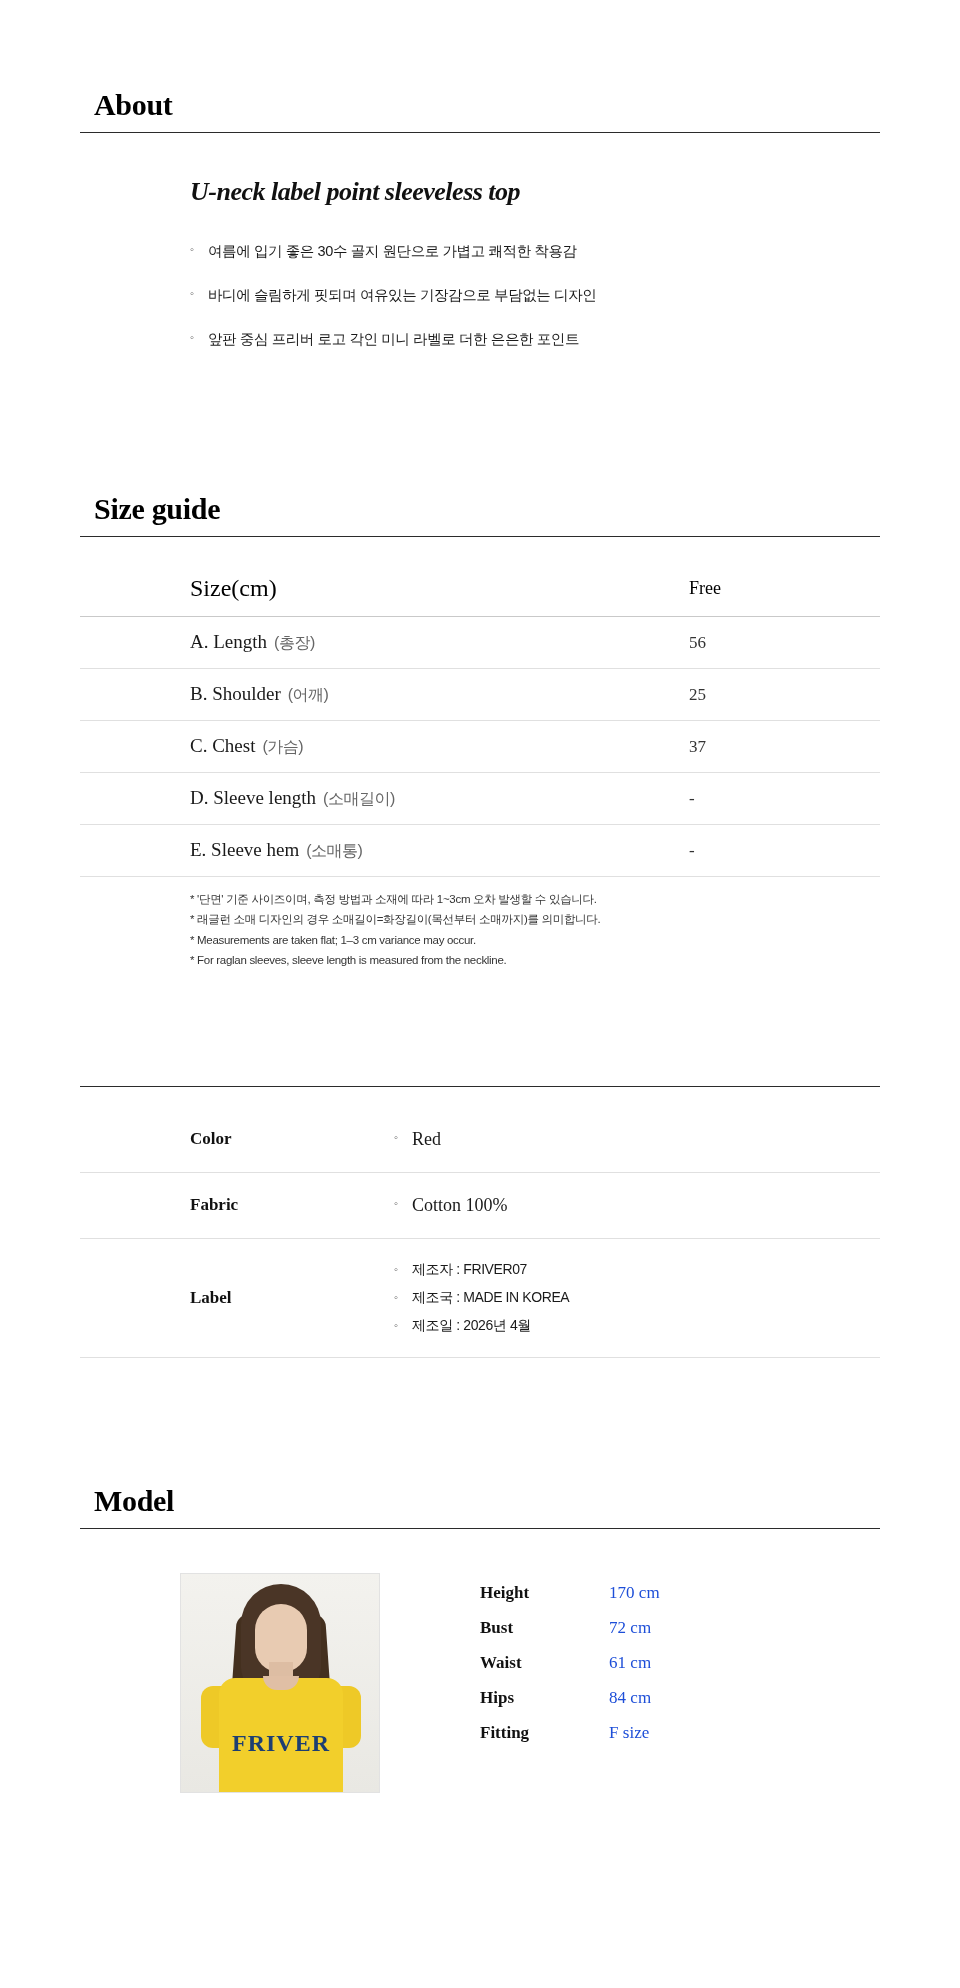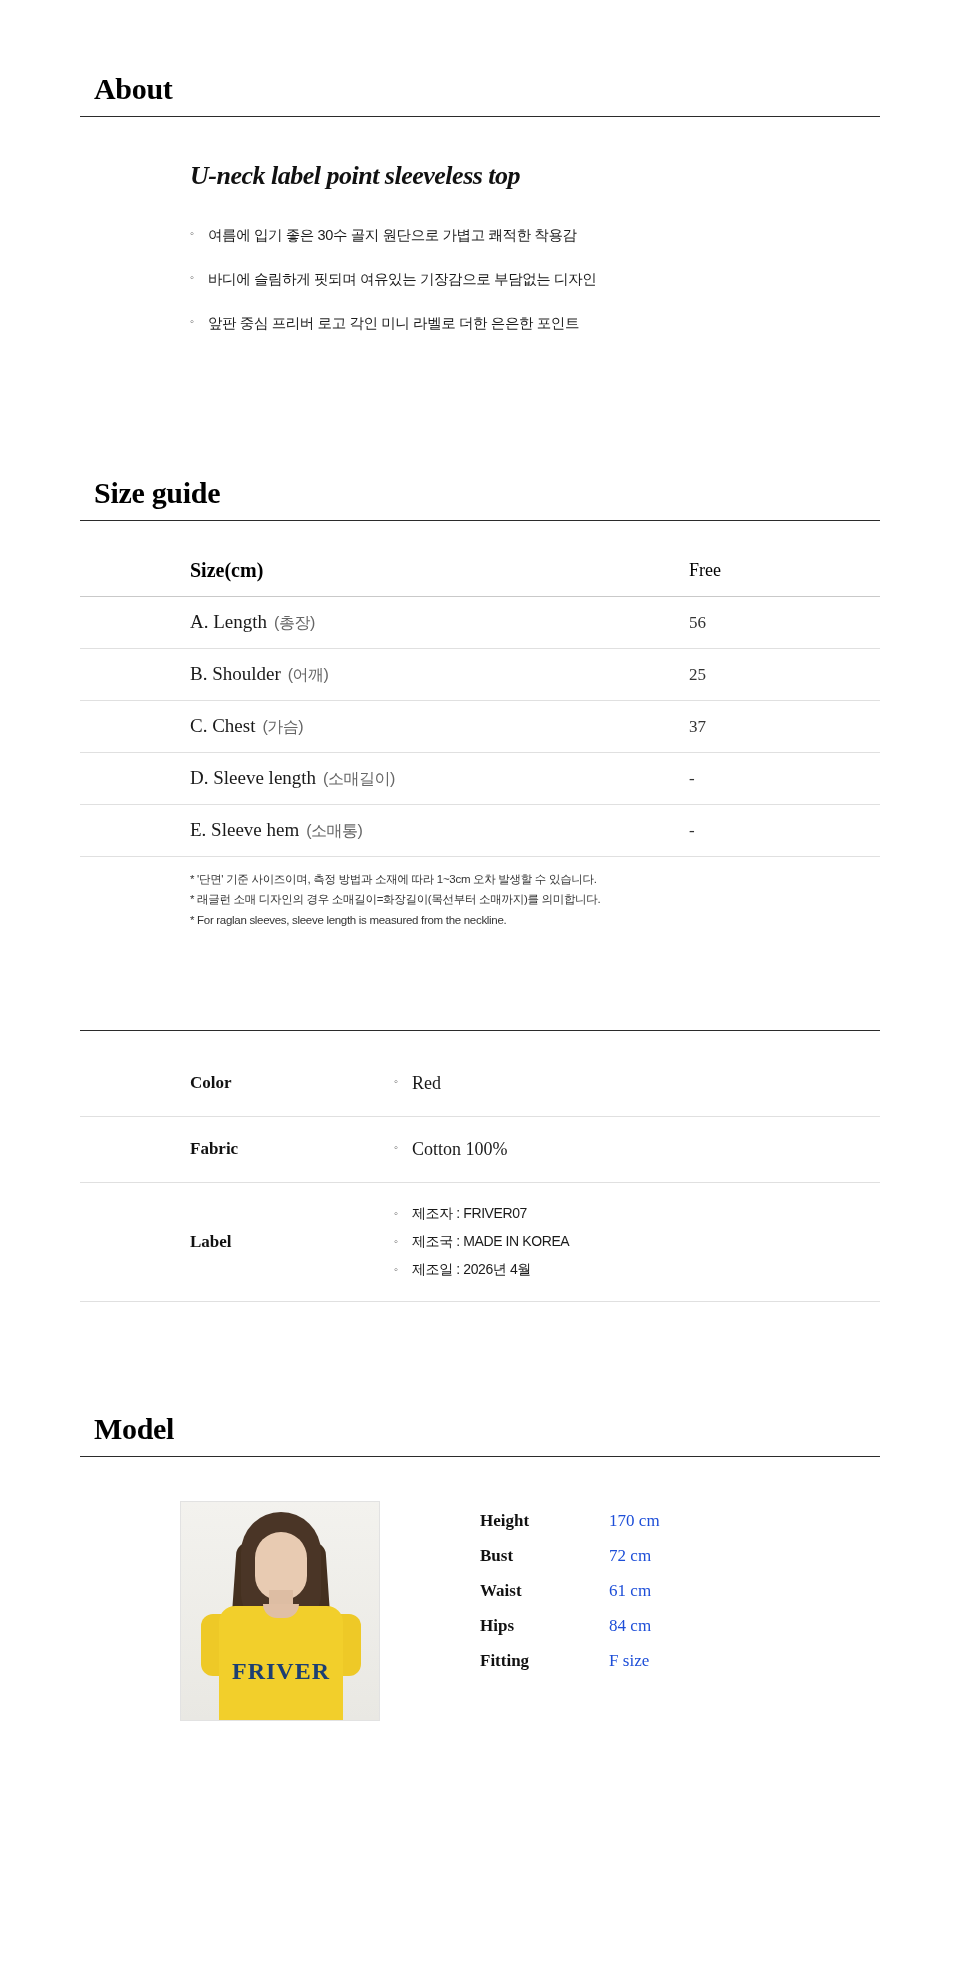--- a/index.html
+++ b/index.html
@@ -18,21 +18,21 @@
   .page {
     width: 960px;
     min-height: 1988px;
     padding: 0;
     position: relative;
   }
 
   
   .section {
     width: 800px;
-    margin: 0 auto;
+    margin: 16px auto;
   }
   .section-title {
     font-family: "Liberation Serif", serif;
     font-weight: bold;
     font-size: 30px;
     letter-spacing: -0.3px;
     color: #000;
     padding: 0 0 10px 14px;
   }
   .rule {
@@ -105,22 +105,22 @@
     width: 42%;
     text-align: left;
     padding-left: 145px !important;
     font-family: "Liberation Serif", serif;
     font-size: 17px;
     color: #333;
     font-weight: normal;
   }
   thead .col-label,
   thead .col-value {
-    font-weight: bold;
-    font-size: 20px;
+    font-weight: normal;
+    font-size: 24px;
     color: #000;
   }
   thead .col-value { font-weight: normal; font-size: 18px; }
   .kr-sub {
     font-family: "Liberation Sans", sans-serif;
     font-size: 16px;
     color: #666;
     margin-left: 7px;
     letter-spacing: -0.5px;
   }
@@ -364,20 +364,21 @@
             <span>E. Sleeve hem</span><span class="kr-sub">(소매통)</span>
           </td>
           <td class="col-value">-</td>
         </tr>
       </tbody>
     </table>
 
     <div class="size-notes">
       <div>* '단면' 기준 사이즈이며, 측정 방법과 소재에 따라 1~3cm 오차 발생할 수 있습니다.</div>
       <div>* 래글런 소매 디자인의 경우 소매길이=화장길이(목선부터 소매까지)를 의미합니다.</div>
+      <div>* Measurements are taken flat; 1–3 cm variance may occur.</div>
       <div>* For raglan sleeves, sleeve length is measured from the neckline.</div>
     </div>
   </section>
 
   <section class="section" id="info-section">
     <div class="rule"></div>
 
     <table class="info-table">
       <tbody>
         <tr>

